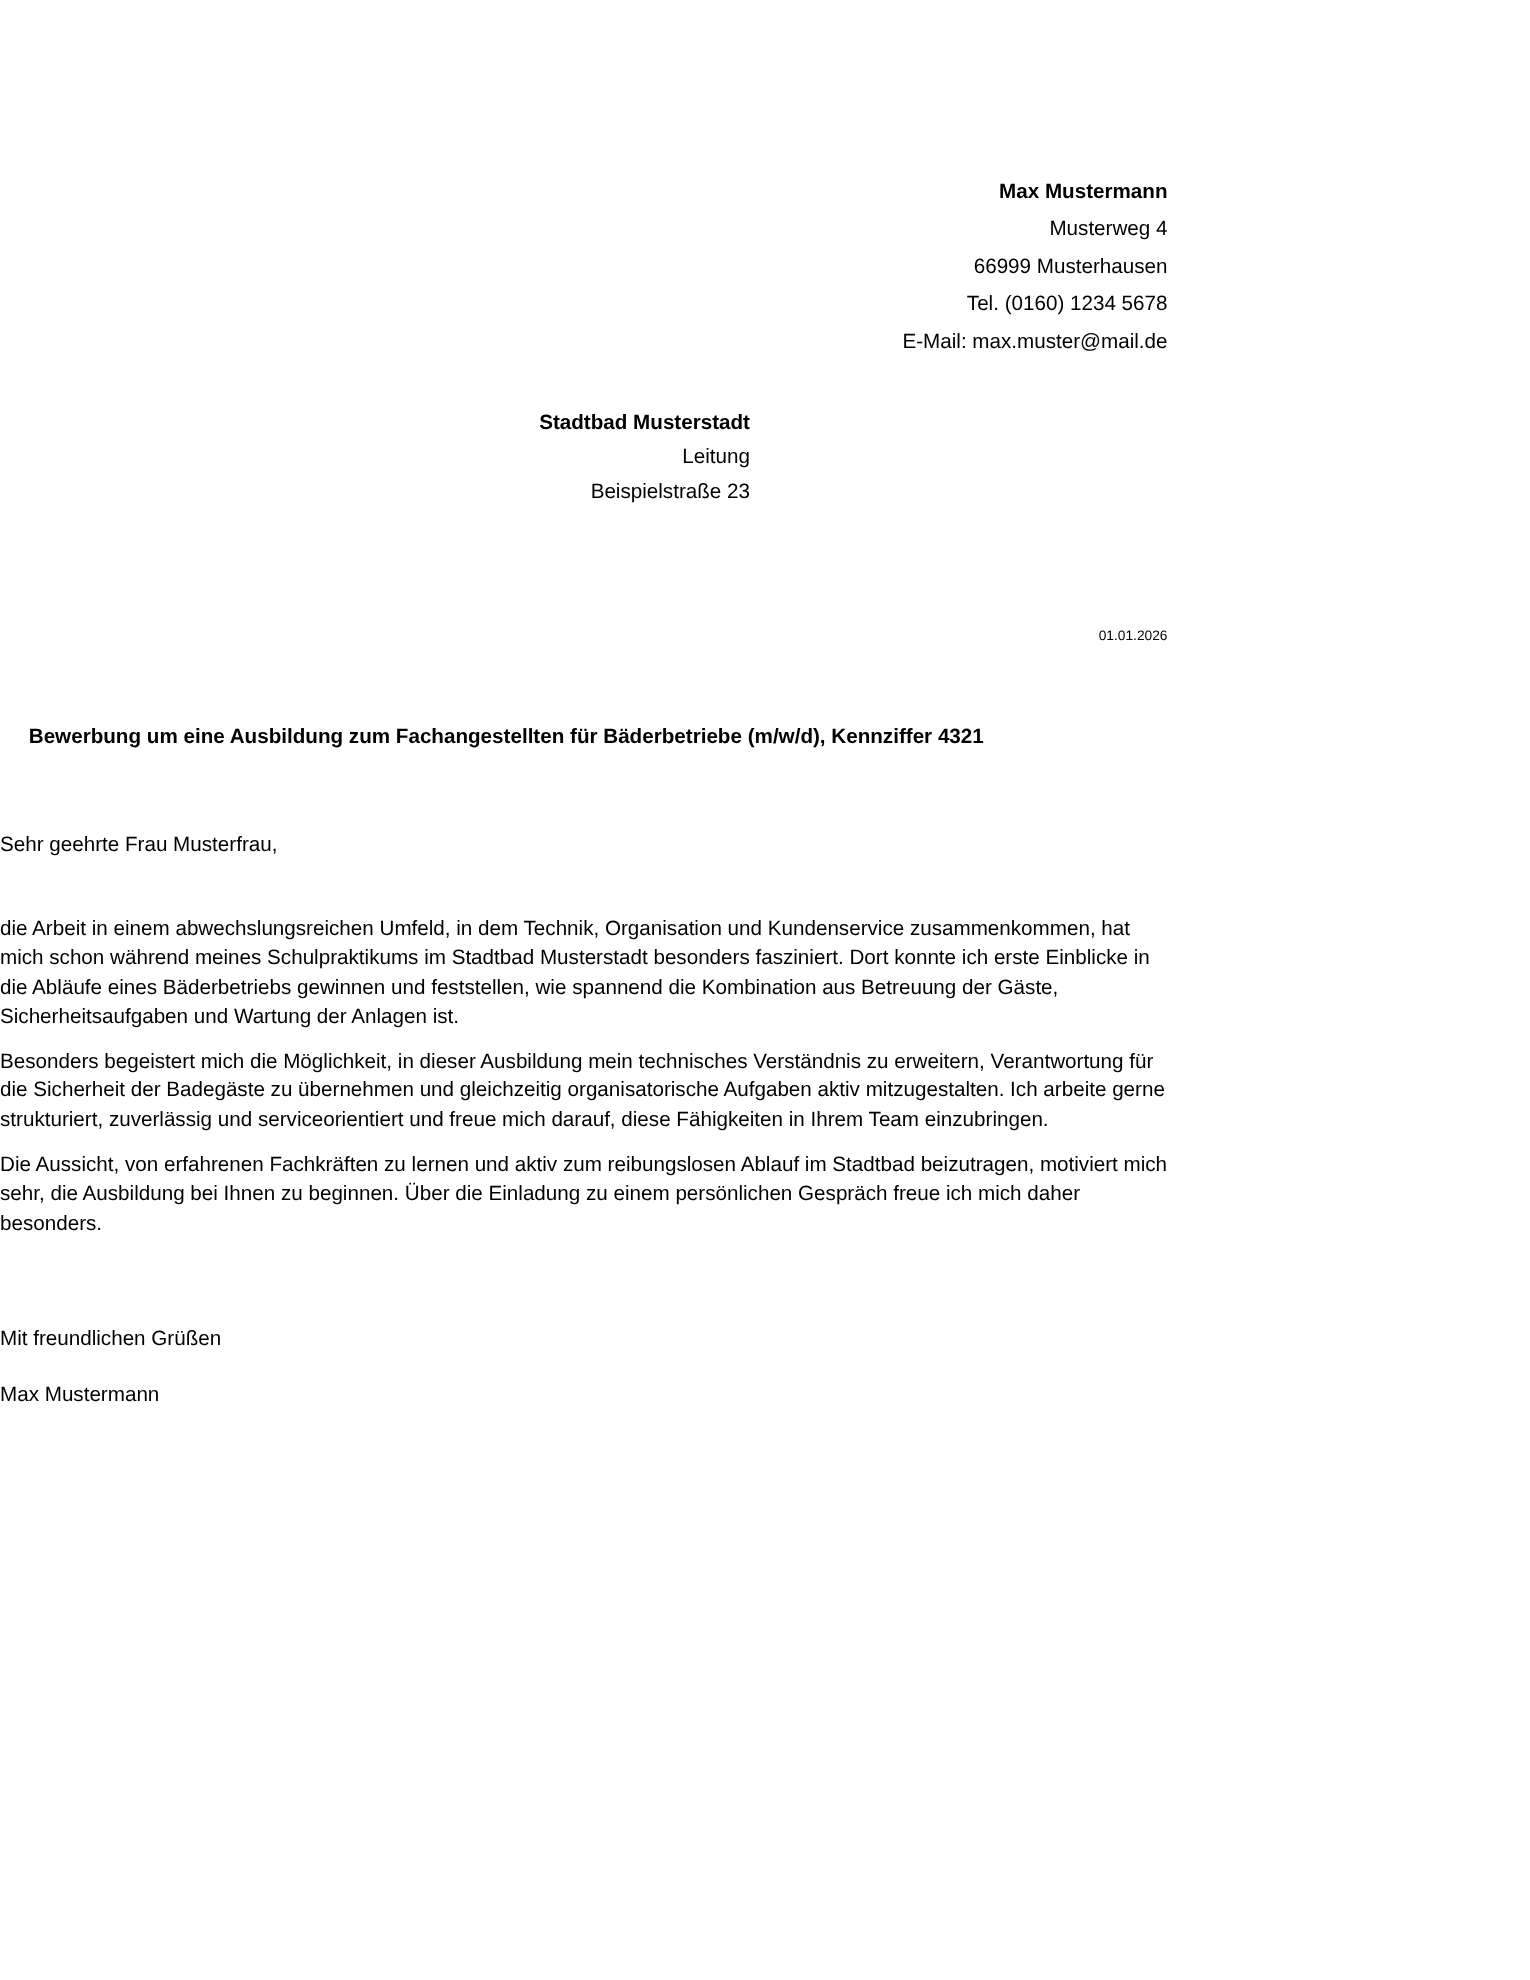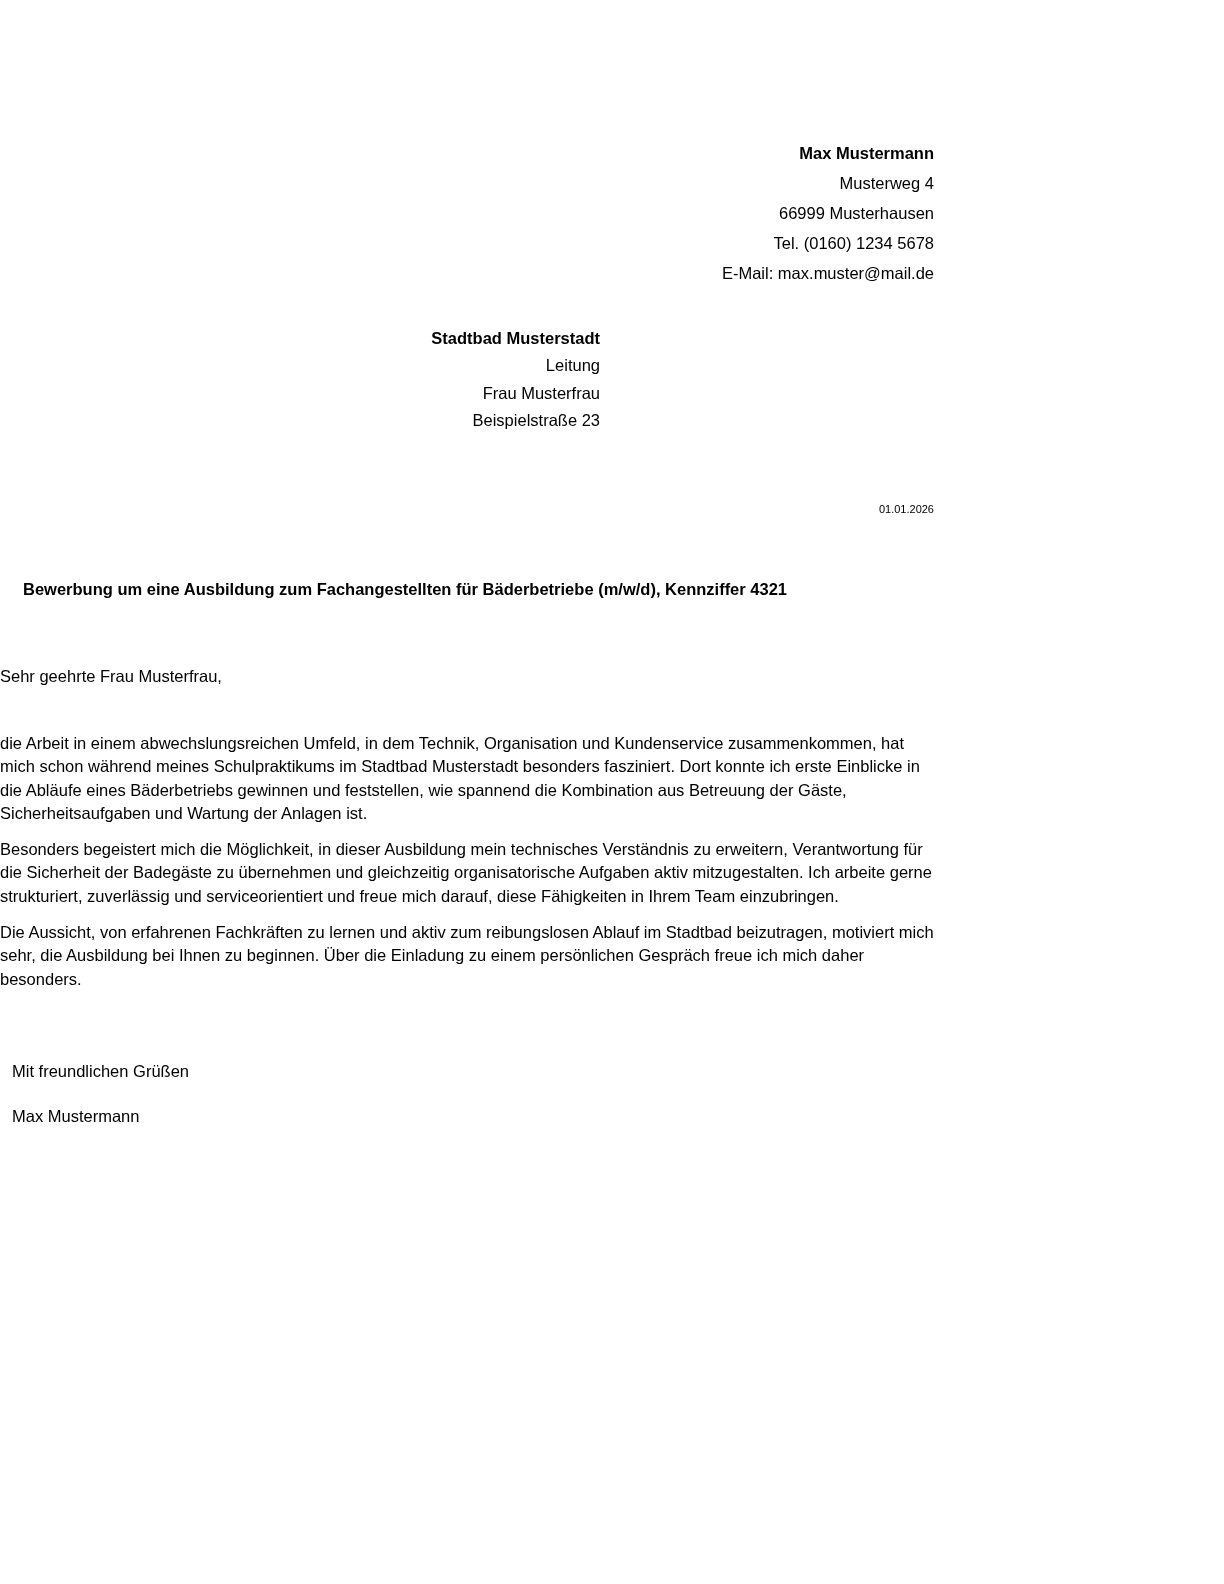--- a/index.html
+++ b/index.html
@@ -112,21 +112,20 @@
     text-align: left;
     hyphens: none;
   }
 
   
   .closing-block {
     position: absolute;
     left: 0;
     top: 1060px;
     width: 934px;
-    margin-left: 12px;
   }
   .closing-line {
     font-size: 16.5px;
     line-height: 23px;
     margin: 0;
   }
   .signature-line {
     font-size: 16.5px;
     line-height: 23px;
     margin: 22px 0 0 0;
@@ -141,21 +140,20 @@
     <div class="sender-line name">Max Mustermann</div>
     <div class="sender-line">Musterweg 4</div>
     <div class="sender-line">66999 Musterhausen</div>
     <div class="sender-line">Tel. (0160) 1234 5678</div>
     <div class="sender-line">E-Mail: max.muster@mail.de</div>
   </div>
 
   <div class="recipient-block">
     <div class="recipient-line org">Stadtbad Musterstadt</div>
     <div class="recipient-line">Leitung</div>
-    <div class="recipient-line">Frau Musterfrau</div>
     <div class="recipient-line">Beispielstraße 23</div>
   </div>
 
   <div class="date-block">
     <span class="date-text">01.01.2026</span>
   </div>
 
   <div class="subject-block">
     <div class="subject-text">Bewerbung um eine Ausbildung zum Fachangestellten für Bäderbetriebe (m/w/d), Kennziffer 4321</div>
   </div>

